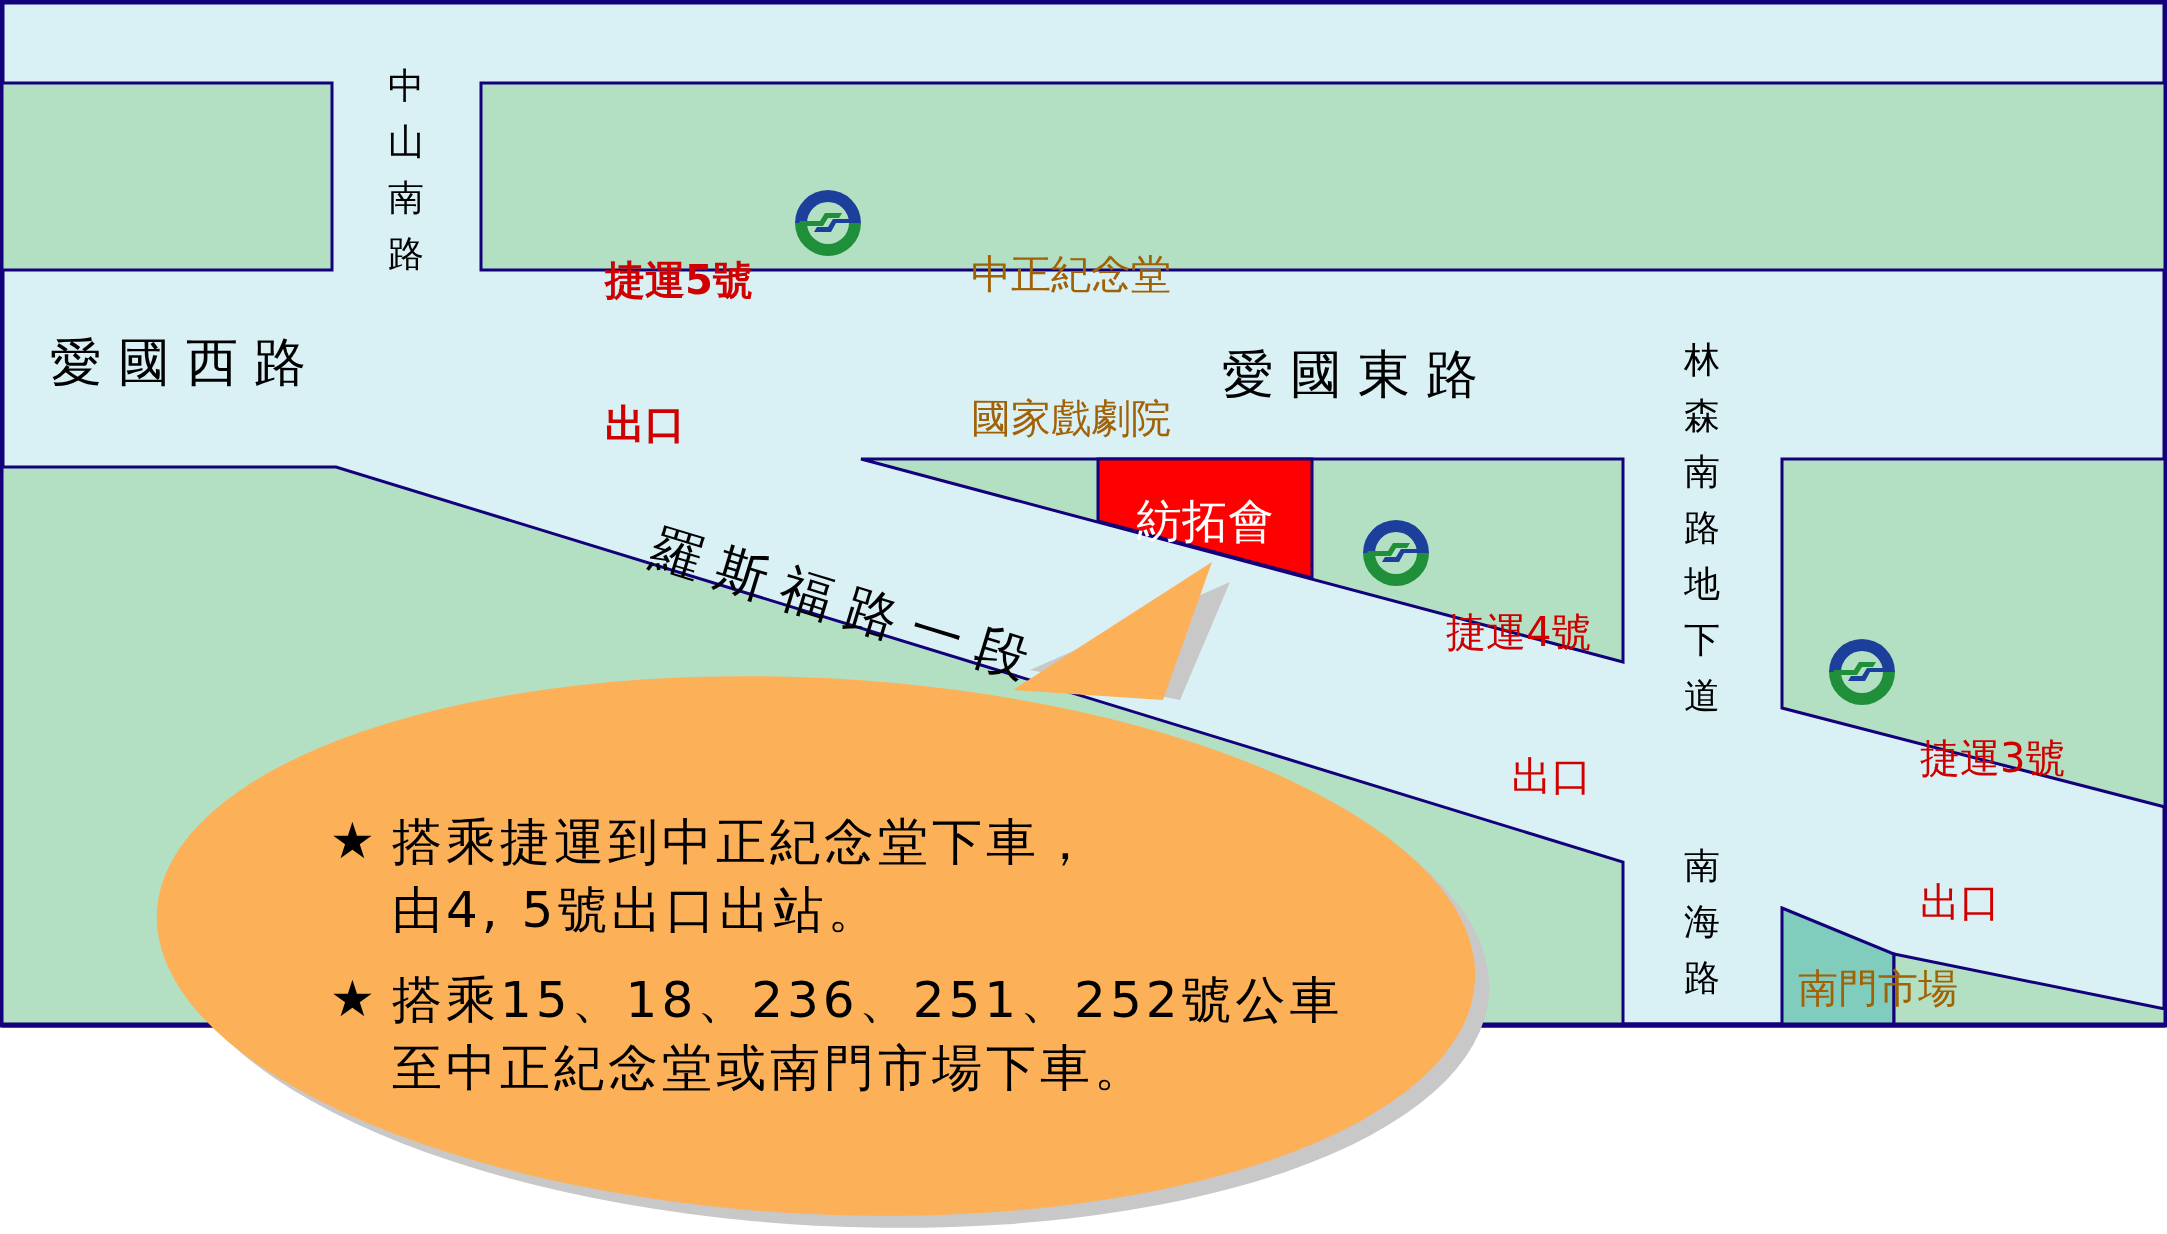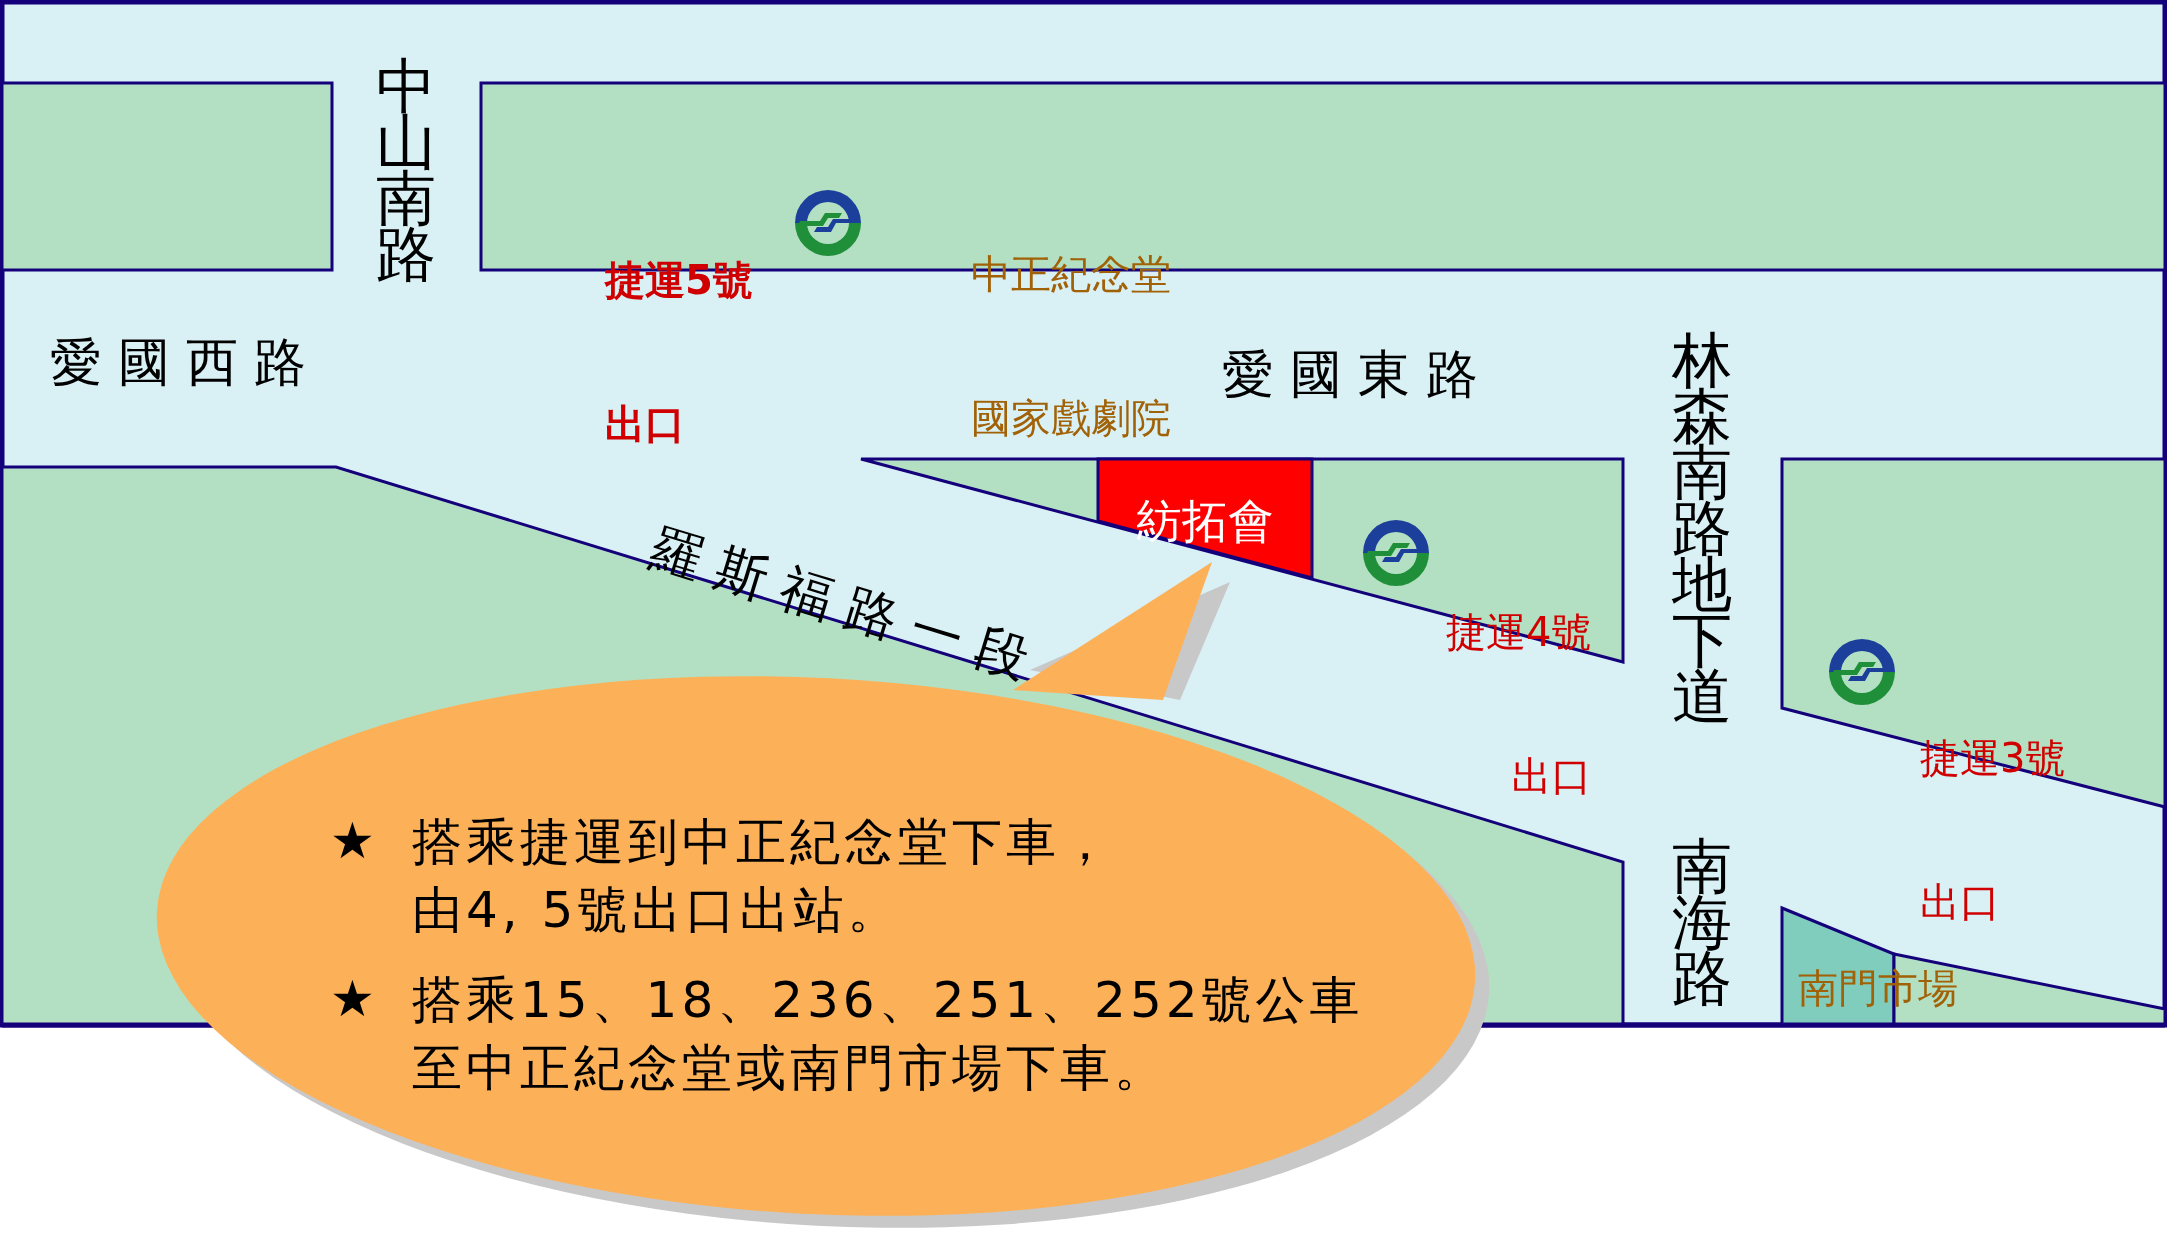--- a/index.html
+++ b/index.html
@@ -1,29 +1,29 @@
 <!DOCTYPE html>
 <html><head>
 <meta charset="utf-8">
 <style>
   html, body { margin: 0; padding: 0; background: #ffffff; }
   body { width: 2167px; height: 1234px; position: relative; overflow: hidden;
          font-family: "DejaVu Sans", "Liberation Sans", sans-serif; }
   #map-svg { position: absolute; left: 0; top: 0; }
   .lbl { position: absolute; white-space: nowrap; line-height: 1; }
   .road-h { font-size: 52px; color: #000; letter-spacing: 16px; }
-  .road-v { font-size: 60px; color: #000; width: 60px; text-align: center; line-height: 56px; white-space: normal; word-break: break-all; }
+  .road-v { font-size: 36px; color: #000; width: 60px; text-align: center; line-height: 56px; white-space: normal; word-break: break-all; }
   .exit { font-size: 40px; color: #d00000; line-height: 48px; white-space: pre; }
   .poi { font-size: 40px; color: #a16207; line-height: 48px; white-space: pre; }
   .org { font-size: 46px; color: #ffffff; margin-top: 24px; }
   .bubble-text { position: absolute; left: 330px; top: 808px; font-size: 50px; color: #000; }
   .bubble-item { display: flex; align-items: flex-start; margin-bottom: 22px; }
   .bubble-item .star { width: 62px; font-size: 50px; line-height: 66px; }
   .bubble-item .lines { line-height: 68px; letter-spacing: 4px; }
-  .bubble-item .lines div { white-space: nowrap; margin-left: 20px; }
+  .bubble-item .lines div { white-space: nowrap; }
 </style>
 </head>
 <body>
 
 <svg id="map-svg" width="2167" height="1234" viewBox="0 0 2167 1234" xmlns="http://www.w3.org/2000/svg">
 
   <rect x="2" y="2" width="2163" height="1023" fill="#d9f0f5" stroke="#14007a" stroke-width="5"></rect>
 
   <rect x="2" y="83" width="330" height="187" fill="#b3e0c3" stroke="#14007a" stroke-width="3"></rect>
   <rect x="481" y="83" width="1684" height="187" fill="#b3e0c3" stroke="#14007a" stroke-width="3"></rect>

